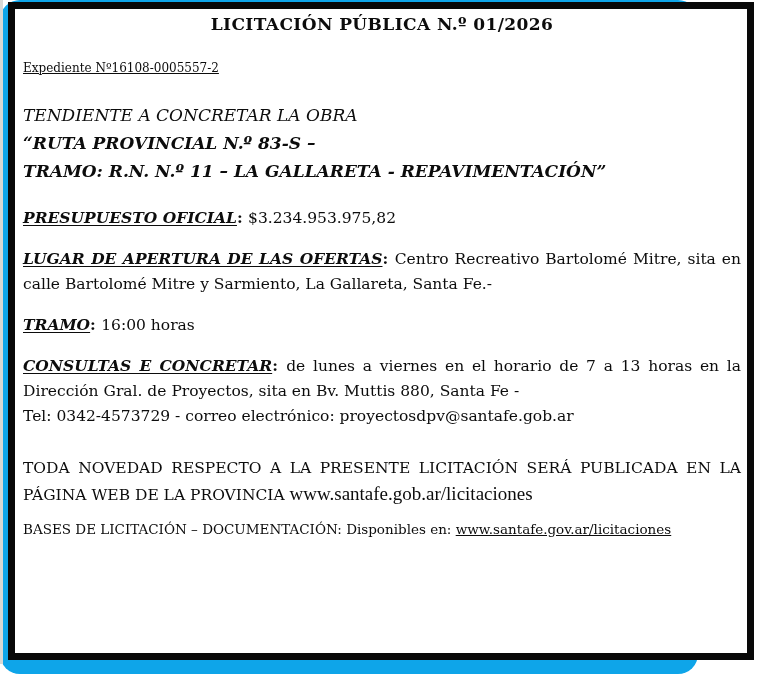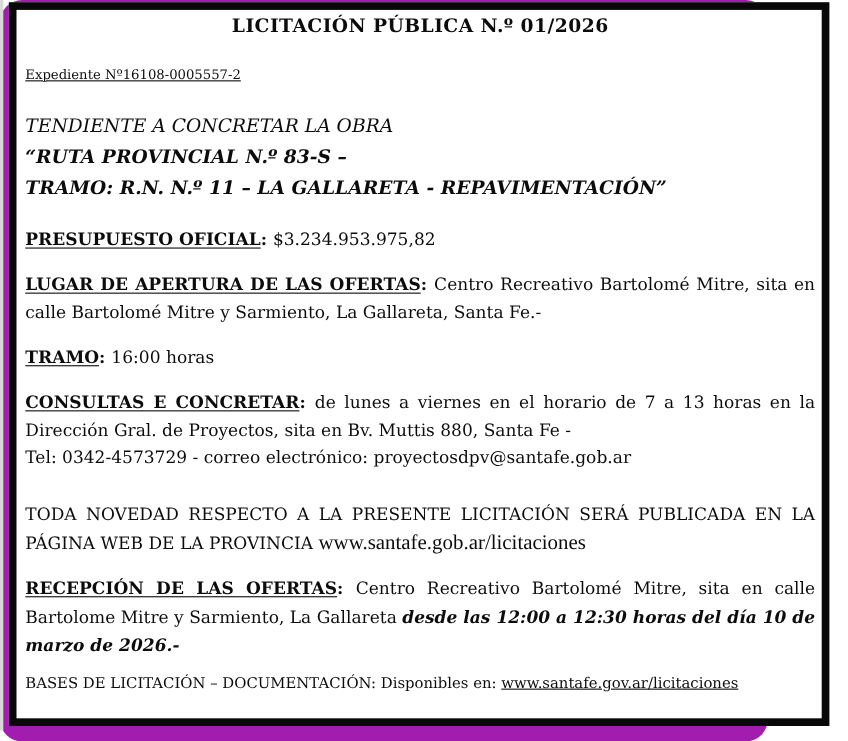--- a/index.html
+++ b/index.html
@@ -9,21 +9,21 @@
     width: 771px;
     height: 674px;
     font-family: "DejaVu Serif", serif;
     color: #0c0c0c;
     overflow: hidden;
   }
   .page {
     position: relative;
     width: 698px;
     height: 674px;
-    background: #a21caf;
+    background: #0ea5e9;
     border-radius: 20px;
   }
   .scan-edge {
     position: absolute;
     left: 0; top: 0; bottom: 10px;
     width: 3px;
     background: #d8d8d5;
   }
   .frame {
     position: absolute;
@@ -66,20 +66,21 @@
   .para {
     font-size: 15.5px;
     line-height: 25px;
     text-align: justify;
     margin: 15px 0 0 0;
   }
   .lbl {
     font-weight: bold;
     text-decoration: underline;
     text-underline-offset: 2px;
+    font-style: italic;
   }
   .sep { font-weight: bold; }
   .emph { font-weight: bold; font-style: italic; }
   .url-alt {
     font-family: "Liberation Serif", serif;
     font-size: 19px;
   }
   .para.novedades { margin-top: 27px; }
   .footer {
     font-size: 13.5px;
@@ -124,23 +125,20 @@
 
       <p class="para">
         <span class="lbl">CONSULTAS E CONCRETAR</span><span class="sep">: </span><span>de lunes a viernes en el horario de 7 a 13 horas en la Dirección Gral. de Proyectos, sita en Bv. Muttis 880, Santa Fe -</span><br>
         <span>Tel: 0342-4573729 - correo electrónico: proyectosdpv@santafe.gob.ar</span>
       </p>
 
       <p class="para novedades">
         <span>TODA NOVEDAD RESPECTO A LA PRESENTE LICITACIÓN SERÁ PUBLICADA EN LA PÁGINA WEB DE LA PROVINCIA </span><span class="url-alt">www.santafe.gob.ar/licitaciones</span>
       </p>
 
-      <p class="para">
-        <span class="lbl">RECEPCIÓN DE LAS OFERTAS</span><span class="sep">: </span><span>Centro Recreativo Bartolomé Mitre, sita en calle Bartolome Mitre y Sarmiento, La Gallareta </span><span class="emph">desde las 12:00 a 12:30 horas del día 10 de marzo de 2026.-</span>
-      </p>
 
     </div>
 
     <div class="footer">
       <span>BASES DE LICITACIÓN – DOCUMENTACIÓN: Disponibles en: </span><span class="link">www.santafe.gov.ar/licitaciones</span>
     </div>
 
   </div>
 </div>
 

